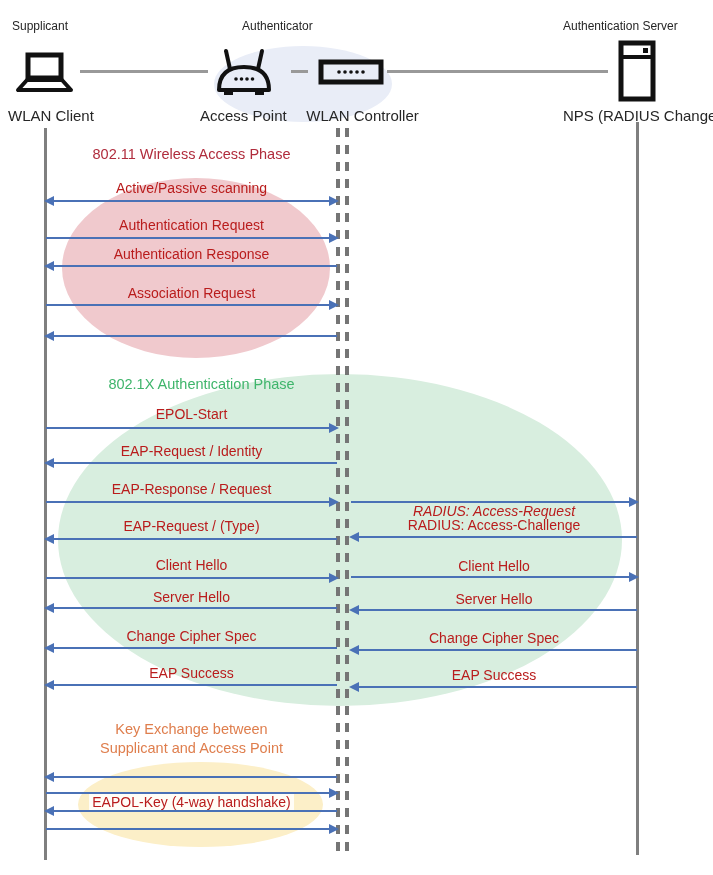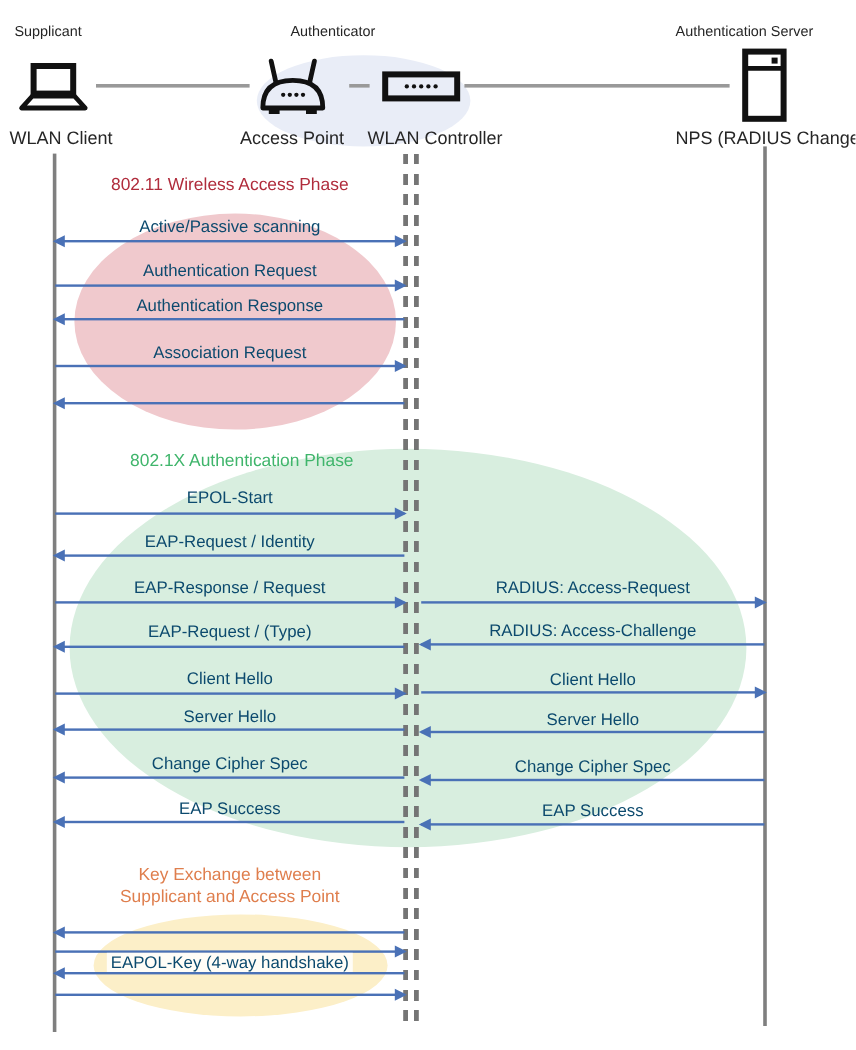--- a/index.html
+++ b/index.html
@@ -27,21 +27,21 @@
     content:"";position:absolute;right:-2px;top:-4px;width:0;height:0;
     border-style:solid;border-width:5px 0 5px 10px;
     border-color:transparent transparent transparent #4A71B6;
   }
   .arr.left::before{
     content:"";position:absolute;left:-2px;top:-4px;width:0;height:0;
     border-style:solid;border-width:5px 10px 5px 0;
     border-color:transparent #4A71B6 transparent transparent;
   }
   
-  .msg{position:absolute;text-align:center;font-size:14px;color:#0c4a6e;white-space:nowrap;z-index:3;}
+  .msg{position:absolute;text-align:center;font-size:14px;color:#b91c1c;white-space:nowrap;z-index:3;}
   .phase-title{position:absolute;text-align:center;font-size:14.5px;white-space:nowrap;z-index:3;}
   .t-red{color:#B02C3C;}
   .t-green{color:#3FB56B;}
   .t-orange{color:#DF7E4D;}
   .actor-role{position:absolute;font-size:12px;color:#262626;white-space:nowrap;z-index:3;}
   .actor-dev{position:absolute;font-size:15px;color:#262626;white-space:nowrap;z-index:3;text-align:center;}
   .icon{position:absolute;z-index:2;}
   .keylabel{background:rgba(255,255,255,0.85);padding:0 3px;margin-top:28px;}
 </style>
 </head>
@@ -123,21 +123,21 @@
   <div class="phase-title t-green" style="left:56px;top:376px;width:291px;">802.1X Authentication Phase</div>
 
   <div class="msg" style="left:46px;top:406px;width:291px;">EPOL-Start</div>
   <div class="arr right" style="left:46px;top:427px;width:291px;"></div>
 
   <div class="msg" style="left:46px;top:443px;width:291px;">EAP-Request / Identity</div>
   <div class="arr left" style="left:46px;top:462px;width:291px;"></div>
 
   <div class="msg" style="left:46px;top:481px;width:291px;">EAP-Response / Request</div>
   <div class="arr right" style="left:46px;top:501px;width:291px;"></div>
-  <div class="msg" style="left:351px;top:481px;width:286px;">RADIUS: Access-Request</div>
+  <div class="msg" style="left:351px;top:503px;width:286px;font-style:italic;">RADIUS: Access-Request</div>
   <div class="arr right" style="left:351px;top:501px;width:286px;"></div>
 
   <div class="msg" style="left:46px;top:518px;width:291px;">EAP-Request / (Type)</div>
   <div class="arr left" style="left:46px;top:538px;width:291px;"></div>
   <div class="msg" style="left:351px;top:517px;width:286px;">RADIUS: Access-Challenge</div>
   <div class="arr left" style="left:351px;top:536px;width:286px;"></div>
 
   <div class="msg" style="left:46px;top:557px;width:291px;">Client Hello</div>
   <div class="arr right" style="left:46px;top:577px;width:291px;"></div>
   <div class="msg" style="left:351px;top:558px;width:286px;">Client Hello</div>

